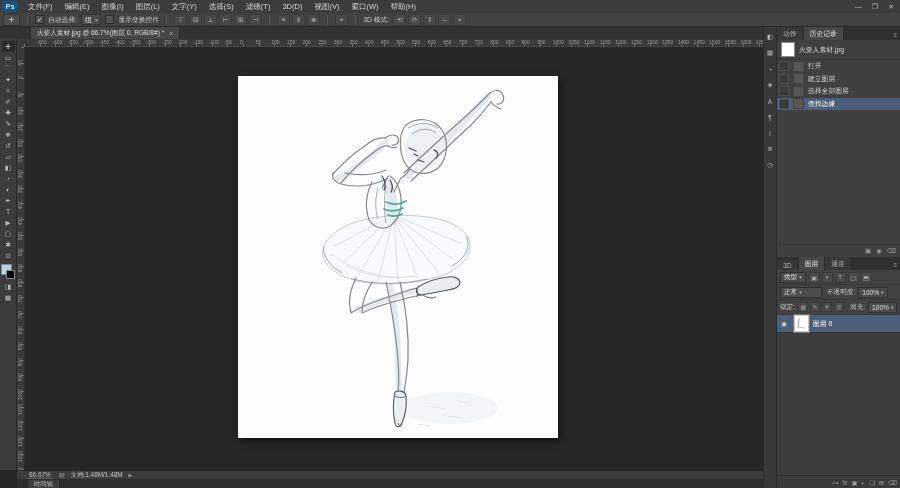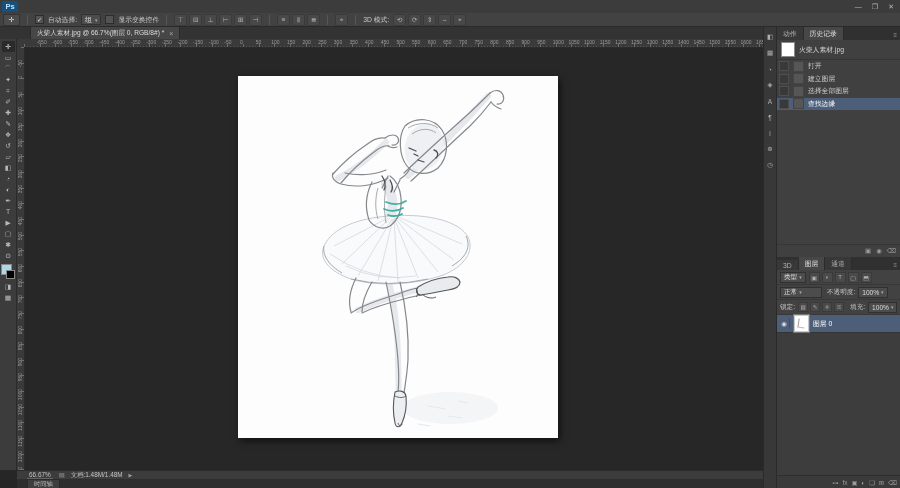--- a/index.html
+++ b/index.html
@@ -101,20 +101,33 @@
     font-size:6.3px;color:#bcbcbc;padding:0 6px;height:8px;display:flex;align-items:center;}
   svg{display:block;}
 </style>
 </head>
 <body>
 
 <div id="root">
 
   <div id="menubar" class="abs">
     <div id="ps-logo">Ps</div>
+    <div id="menu-items" style="display:flex;">
+        <span class="menu-item">文件(F)</span>
+        <span class="menu-item">编辑(E)</span>
+        <span class="menu-item">图像(I)</span>
+        <span class="menu-item">图层(L)</span>
+        <span class="menu-item">文字(Y)</span>
+        <span class="menu-item">选择(S)</span>
+        <span class="menu-item">滤镜(T)</span>
+        <span class="menu-item">3D(D)</span>
+        <span class="menu-item">视图(V)</span>
+        <span class="menu-item">窗口(W)</span>
+        <span class="menu-item">帮助(H)</span>
+      </div>
     <div id="win-controls">
         <span>—</span>
         <span>❐</span>
         <span>✕</span>
       </div>
   </div>
 
   <div id="optionsbar" class="abs">
     <div class="opt-toolbox">✛</div>
     <div class="opt-sep"></div>

